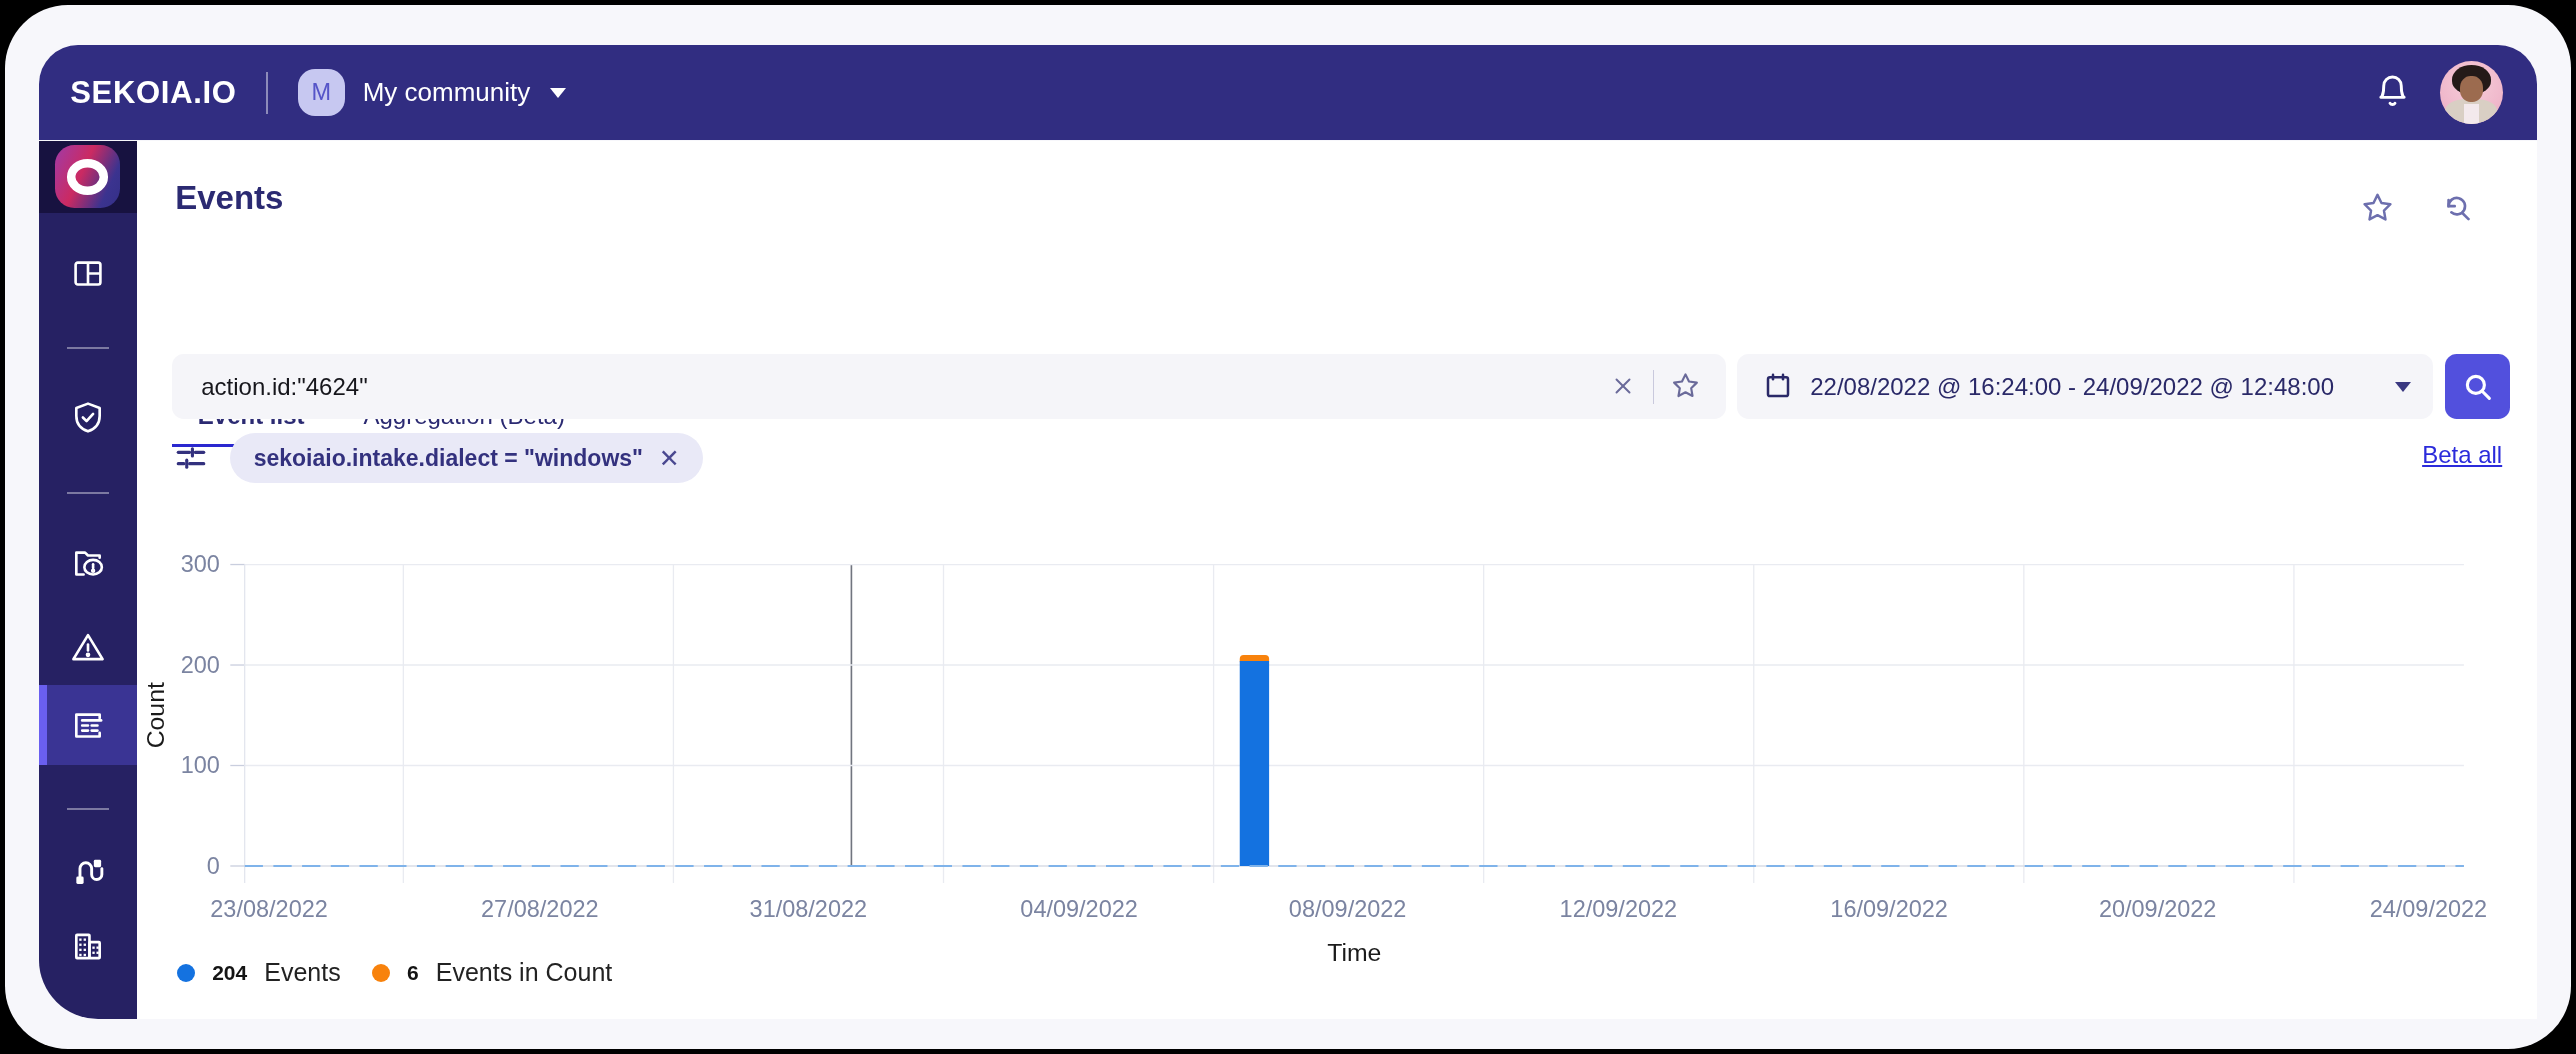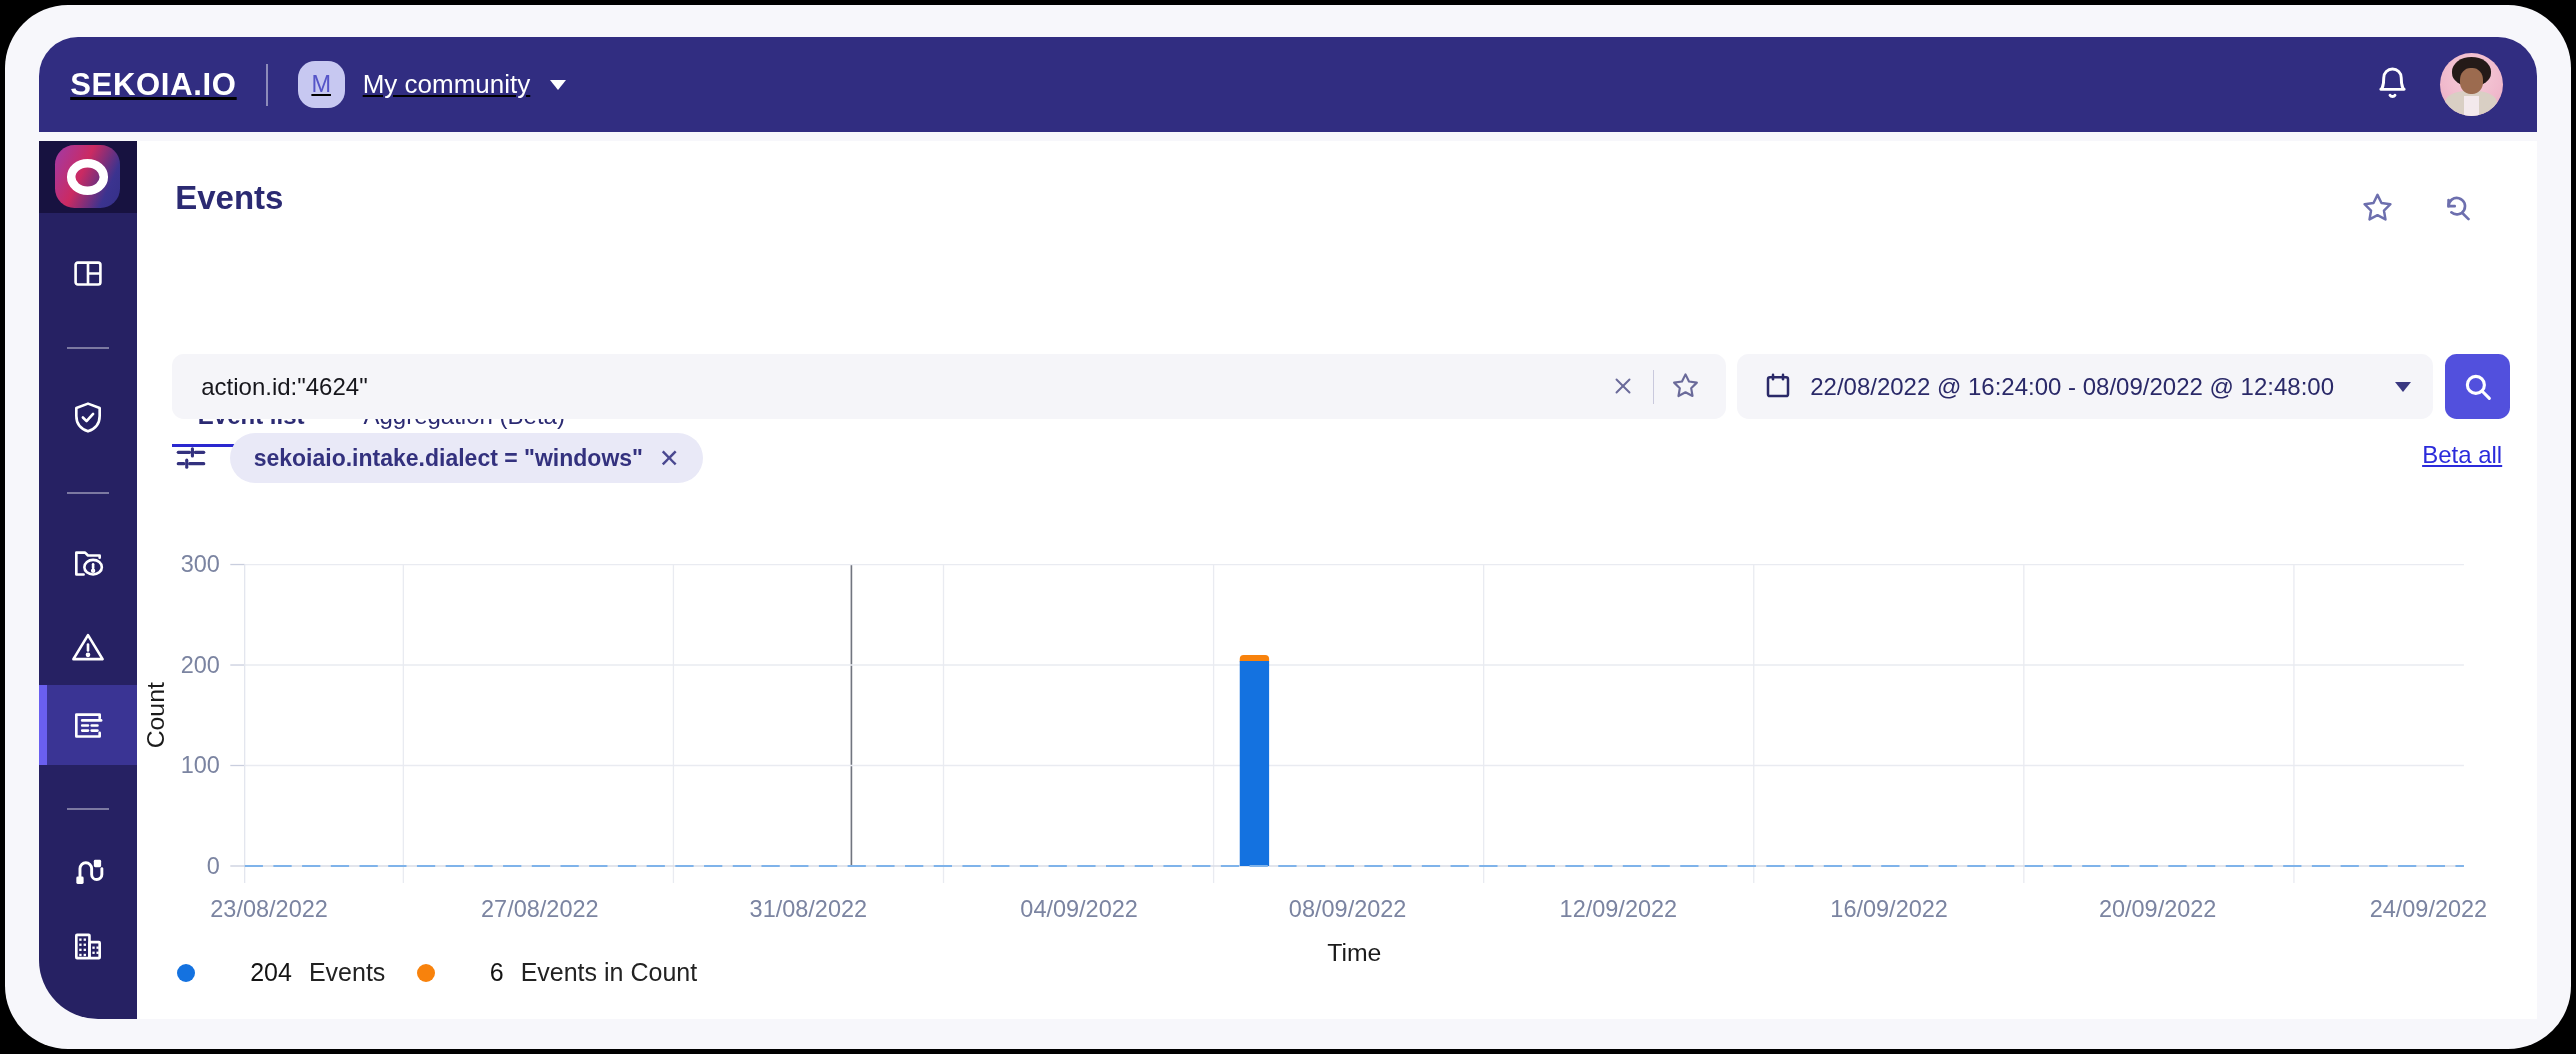--- a/index.html
+++ b/index.html
@@ -3,22 +3,22 @@
 <meta charset="utf-8">
 <style>
   * { margin:0; padding:0; box-sizing:border-box; }
   html,body { width:2576px; height:1054px; background:#000; overflow:hidden;
     font-family:"Liberation Sans","DejaVu Sans",sans-serif; }
   .stage { position:relative; width:2576px; height:1054px; background:#000; }
   .card { position:absolute; left:5.2px; top:5.2px; width:2566px; height:1044px;
     background:#f7f7fb; border-radius:63px; overflow:hidden; }
 
   
-  .topbar { position:absolute; left:34px; top:32px; width:2498px; height:95px;
-    background:#312d81; border-radius:39px 39px 0 0; display:flex; align-items:center;text-decoration:underline; }
+  .topbar { position:absolute; left:34px; top:40px; width:2498px; height:95px;
+    background:#312d81; border-radius:39px 39px 0 0; display:flex; align-items:center; }
   .brand { color:#fff; font-weight:bold; font-size:31px; letter-spacing:0.7px; margin-left:31px; }
   .tb-divider { width:2px; height:42px; background:rgba(255,255,255,.45); margin:0 30px 0 29px; }
   .community-pill { width:47px; height:47px; border-radius:17px; background:#c7c8f1;
     display:flex; align-items:center; justify-content:center; color:#5554c8;
     font-size:23.5px; font-weight:500; }
   .community-name { color:#fff; font-size:26px; margin-left:18px; }
   .caret { width:0; height:0; border-left:8.5px solid transparent; border-right:8.5px solid transparent;
     border-top:10.4px solid #fff; margin-left:19.6px; }
   .tb-right { margin-left:auto; display:flex; align-items:center; gap:30px; margin-right:34px; }
   .avatar { width:63px; height:63px; border-radius:50%;
@@ -83,21 +83,21 @@
     background:#e9e9f7; border-radius:25px; display:flex; align-items:center; gap:15.7px; }
   .chip .chip-text { font-size:23px; font-weight:bold; color:#33317e; white-space:nowrap; }
   .chip .chip-x { font-size:25px; color:#4a4890; cursor:pointer; line-height:1; }
   .clear-all { position:absolute; right:35px; top:300px; font-size:24px; color:#2b2bdb;
     text-decoration:underline; cursor:pointer; }
 
   
   .chart-svg { position:absolute; left:0; top:394px; width:2400px; height:431px; }
   .legend { position:absolute; left:40px; top:817px; display:flex; align-items:center; gap:17px; }
   .legend .dot { width:18px; height:18px; border-radius:50%; }
-  .legend .val { font-size:25px; font-weight:normal; color:#141414;margin-left:38px; }
+  .legend .val { font-size:21px; font-weight:bold; color:#141414; }
   .legend .lab { font-size:25px; color:#222; margin-right:14.4px; }
 </style>
 </head>
 <body>
 
 <div class="stage">
   <div class="card">
 
     <header class="topbar">
       <div class="brand">SEKOIA.IO</div>
@@ -241,21 +241,21 @@
       </div>
 
       <div class="date-field">
         <span>
           <svg width="30" height="30" viewBox="0 0 24 24" fill="none" stroke="#2a2968" stroke-width="2" stroke-linecap="round">
             <rect x="4" y="5" width="16" height="15" rx="1.5"></rect>
               <line x1="8" y1="3" x2="8" y2="6.5"></line>
               <line x1="16" y1="3" x2="16" y2="6.5"></line>
           </svg>
         </span>
-        <span class="date-text">22/08/2022 @ 16:24:00 - 08/09/2022 @ 12:48:00</span>
+        <span class="date-text">22/08/2022 @ 16:24:00 - 24/09/2022 @ 12:48:00</span>
         <span class="date-caret"></span>
       </div>
 
       <div class="search-btn">
         <svg width="34" height="34" viewBox="0 0 24 24" fill="none" stroke="#fff" stroke-width="2.2" stroke-linecap="round">
           <circle cx="10.5" cy="10.5" r="6"></circle>
             <line x1="15" y1="15" x2="20" y2="20"></line>
         </svg>
       </div>
 

